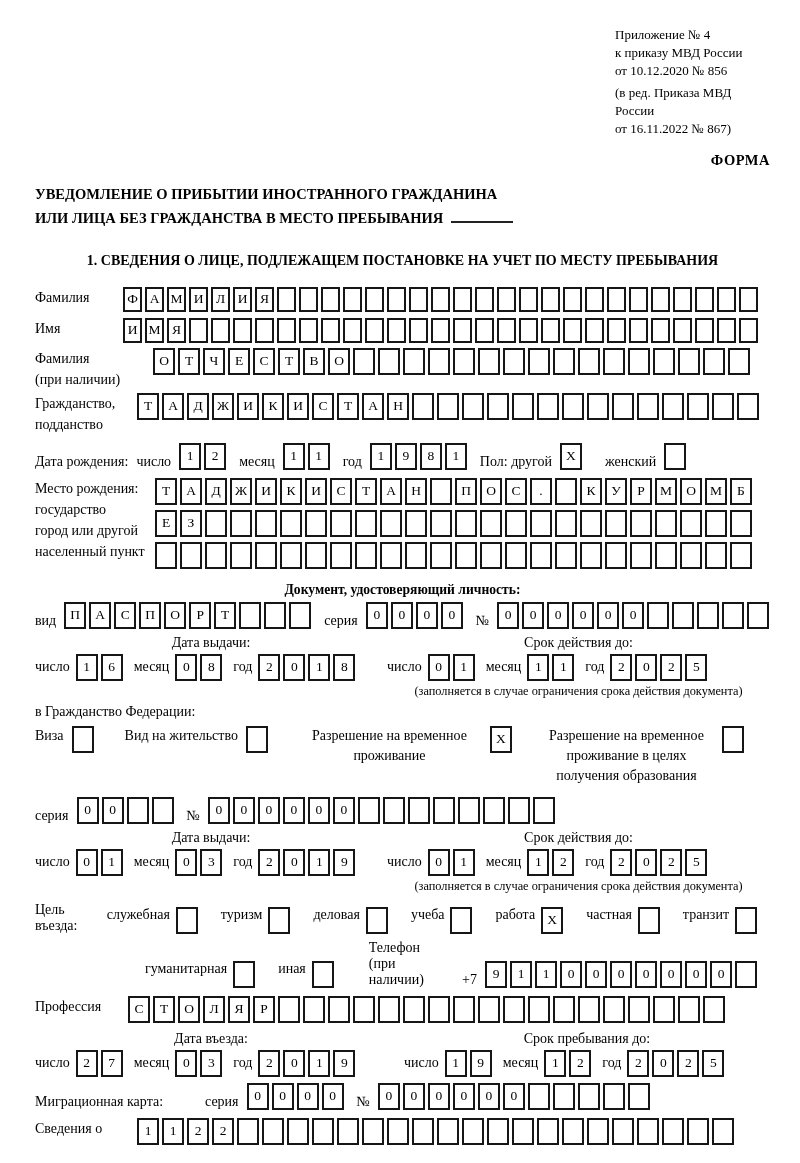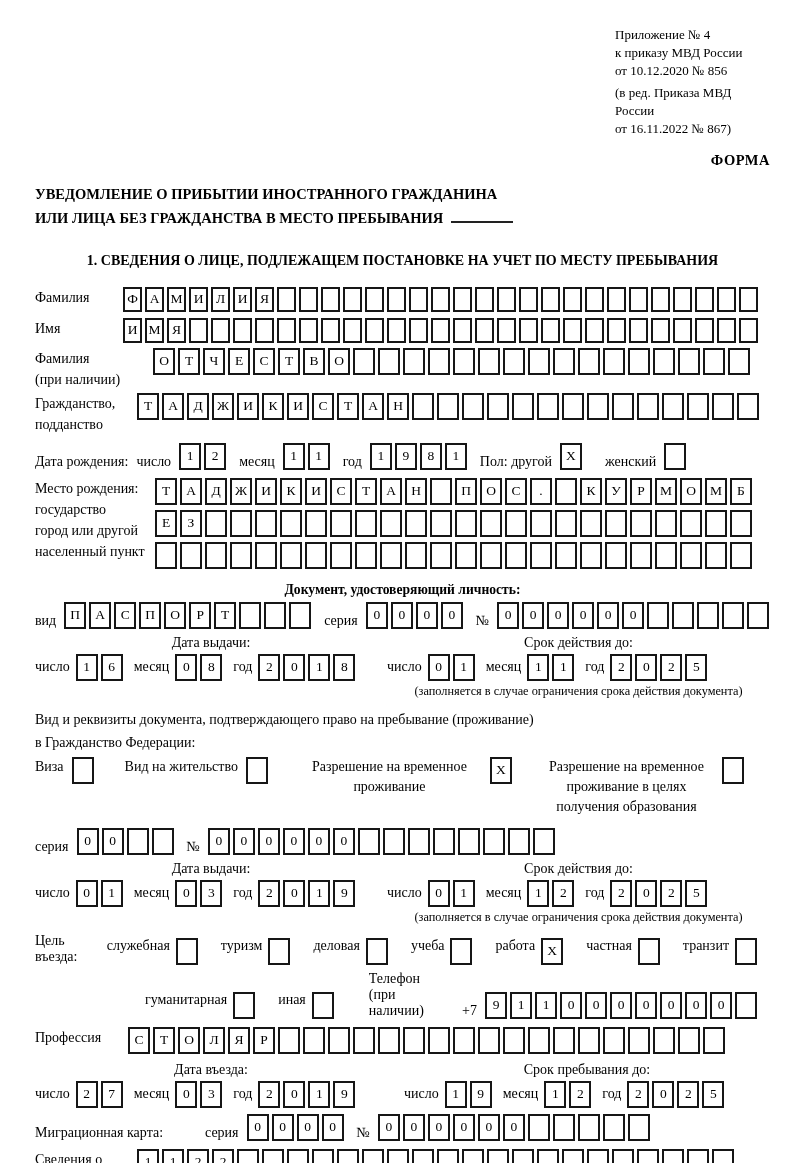--- a/index.html
+++ b/index.html
@@ -418,21 +418,20 @@
             <span class="cell">2</span>
             <span class="cell">0</span>
             <span class="cell">2</span>
             <span class="cell">5</span>
           </span>
       </div>
       <div class="note">(заполняется в случае ограничения срока действия документа)</div>
     </div>
   </div>
 
-  <div class="resline">Вид и реквизиты документа, подтверждающего право на пребывание (проживание)</div>
   <div class="resline" style="margin-top:2px;">в Гражданство Федерации:</div>
 
   <div class="opts">
     <div class="opt">
       <span class="olabel">Виза</span>
       <span class="cells">
           <span class="cell"></span>
         </span>
     </div>
     <div class="opt" style="margin-left:28px;">

